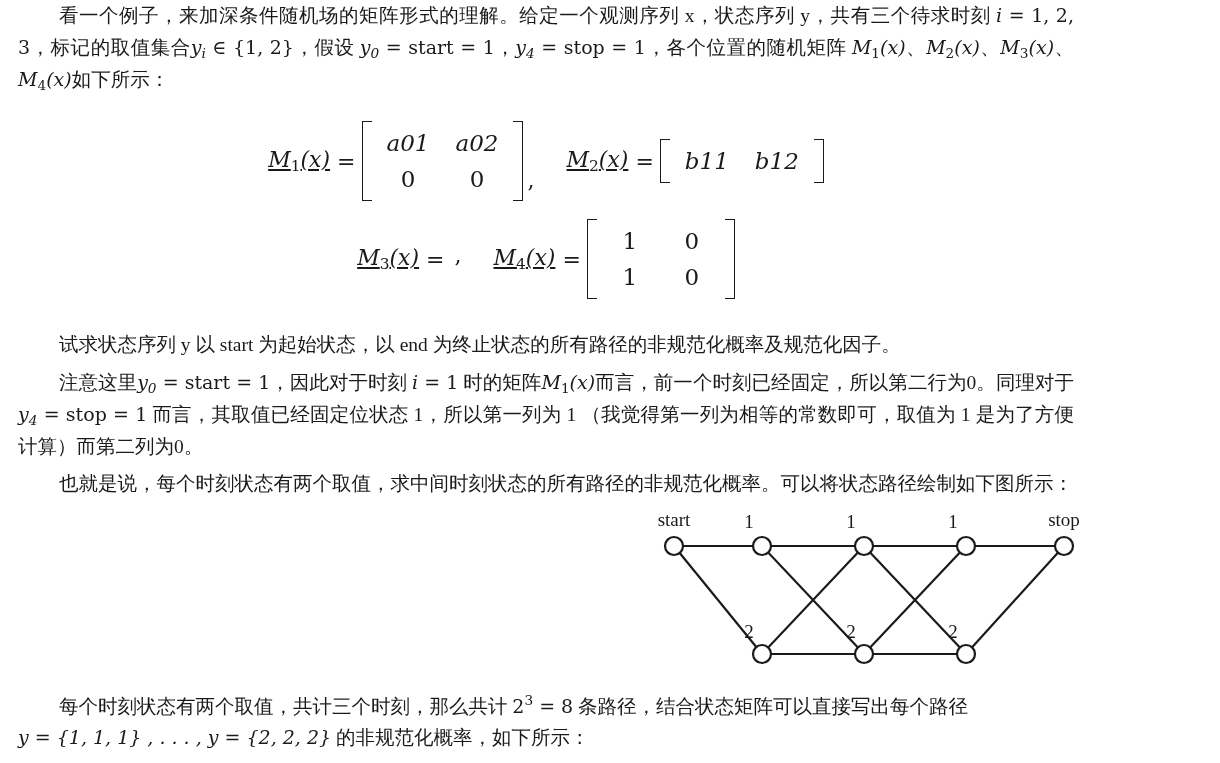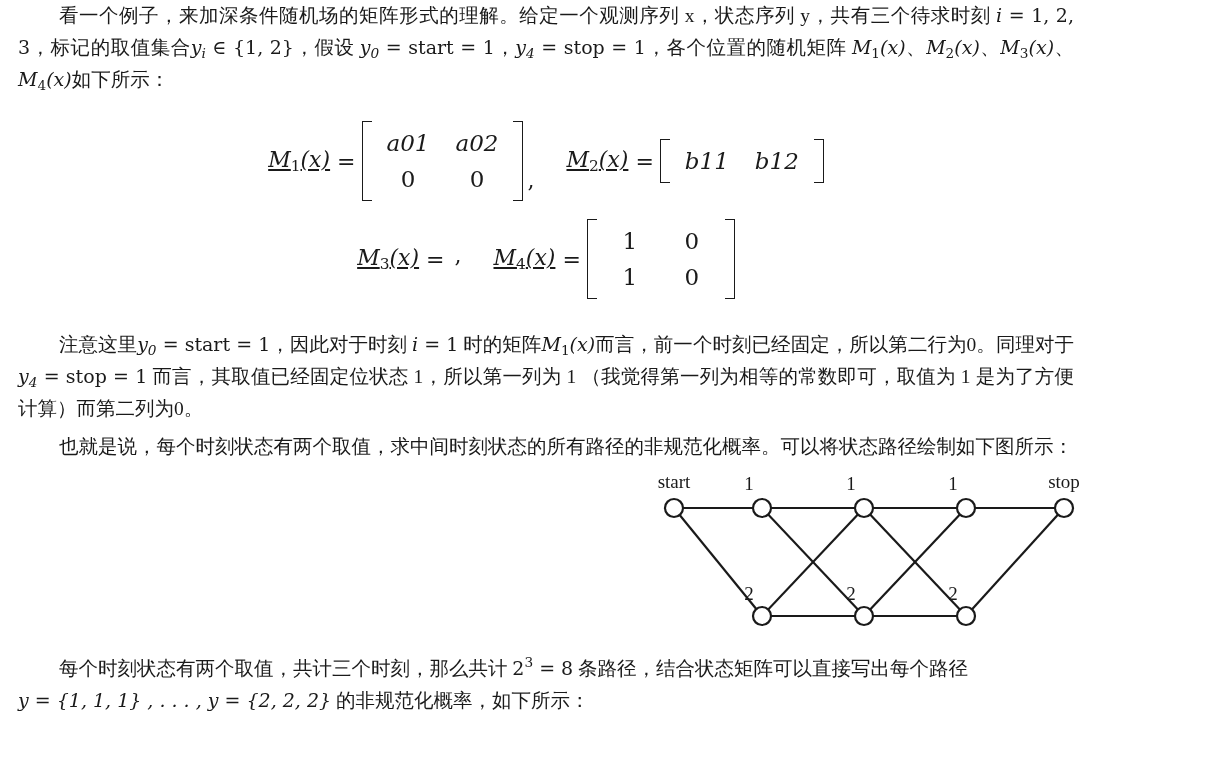--- a/index.html
+++ b/index.html
@@ -209,20 +209,21 @@
               <td class="num"><span>1</span></td>
               <td class="num"><span>0</span></td>
             </tr>
           </tbody>
             </table>
         </span>
       </div>
     </div>
   </div>
 
+  <p class="para indent">试求状态序列 y 以 start 为起始状态，以 end 为终止状态的所有路径的非规范化概率及规范化因子。</p>
 
   <p class="para indent">
     <span>注意这里</span><span class="mi">y</span><span class="mi sub">0</span><span class="mtxt"> = start = 1</span><span>，因此对于时刻 </span><span class="mi">i</span><span class="mn"> = 1</span><span> 时的矩阵</span><span class="mi">M</span><span class="mn subn">1</span><span class="mi">(x)</span><span>而言，前一个时刻已经固定，所以第二行为0。同理对于</span><span class="mi">y</span><span class="mi sub">4</span><span class="mtxt"> = stop = 1</span><span> 而言，其取值已经固定位状态 1，所以第一列为 1 （我觉得第一列为相等的常数即可，取值为 1 是为了方便计算）而第二列为0。</span>
   </p>
 
   <p class="para indent">也就是说，每个时刻状态有两个取值，求中间时刻状态的所有路径的非规范化概率。可以将状态路径绘制如下图所示：</p>
 
   <div class="diagram-wrap">
     <svg class="lattice" width="440" height="165" viewBox="0 0 440 165">
 

